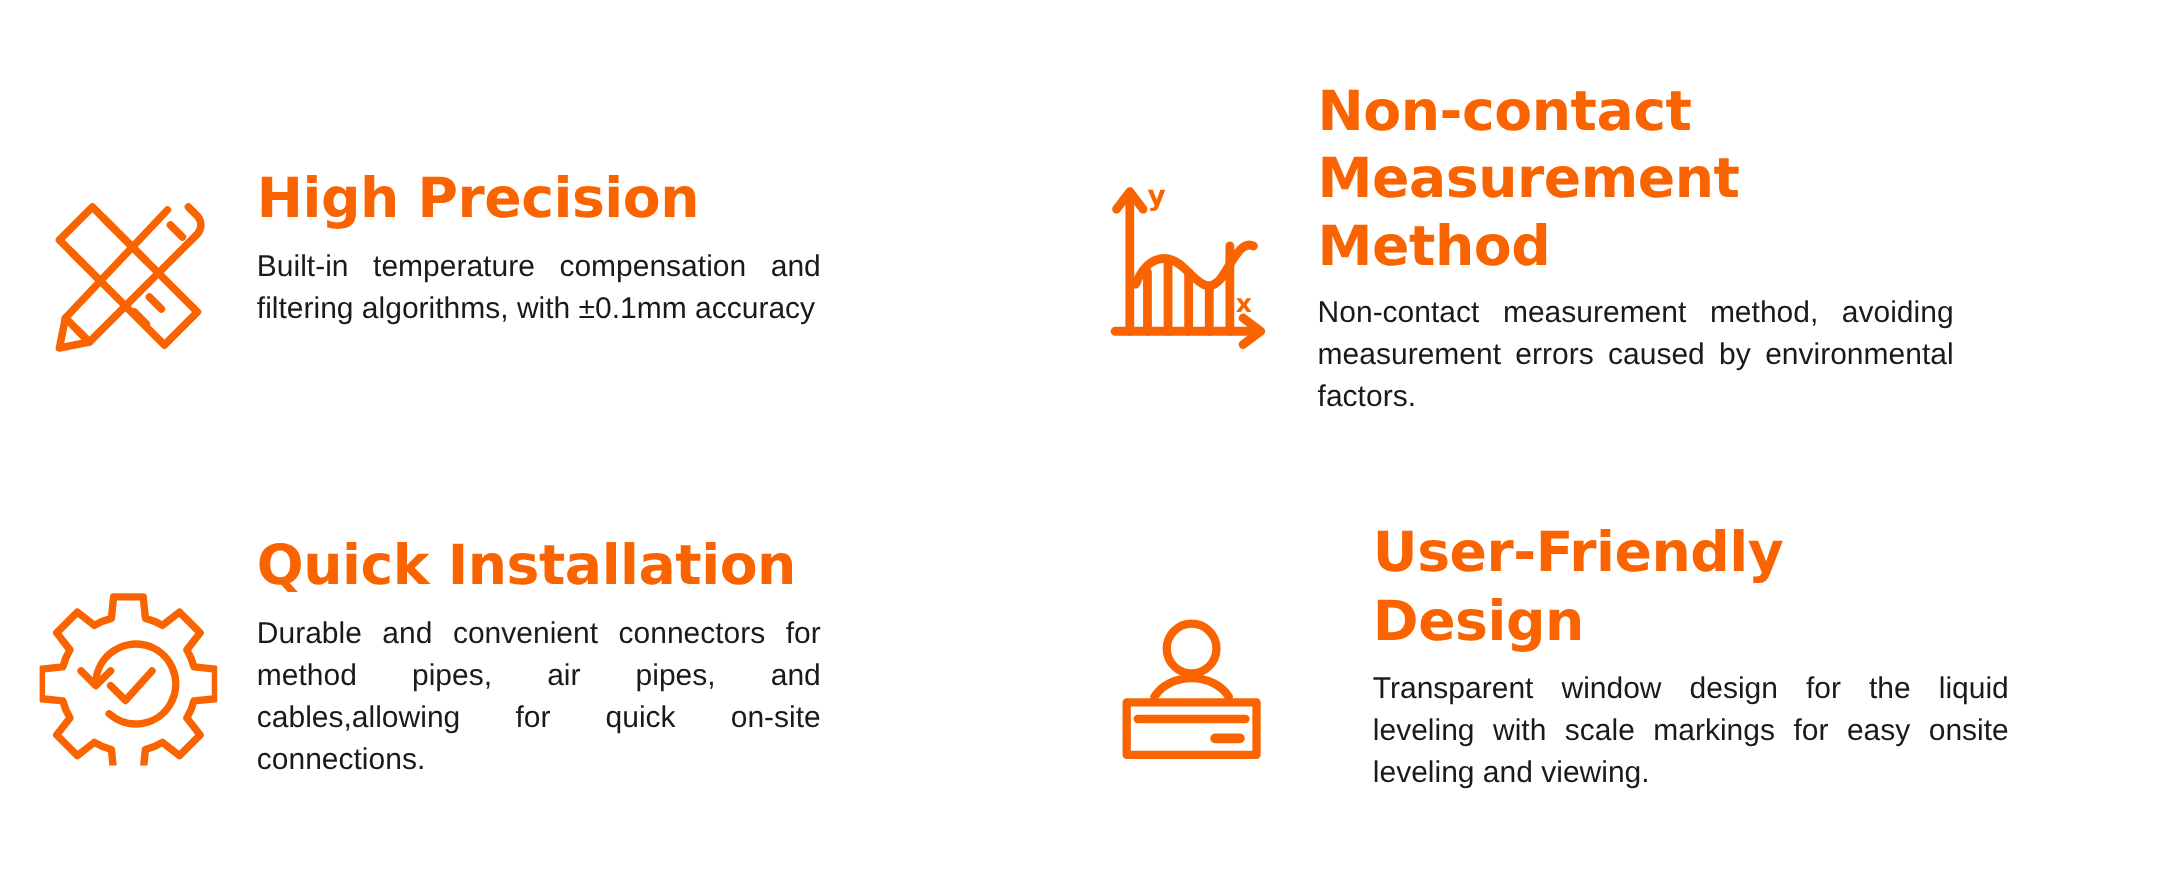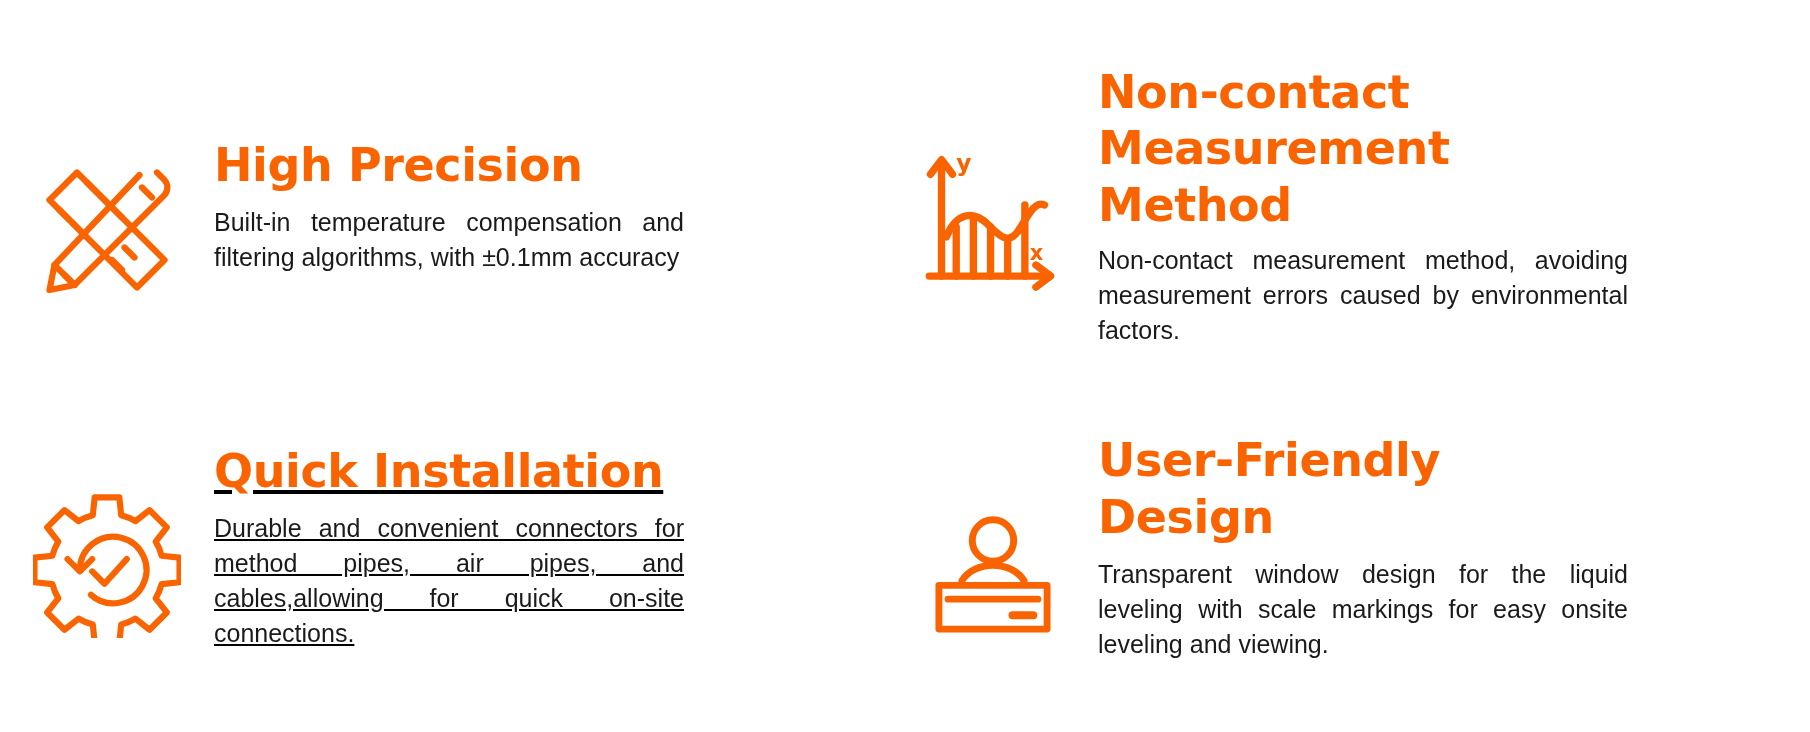--- a/index.html
+++ b/index.html
@@ -66,26 +66,26 @@
 
   
   .f1 .feature-icon { padding-top: 48px; width: 214px; }
   .f1 .feature-body { max-width: 500px; }
   .f1 .feature-title { margin-bottom: 12px; }
 
   .f2 .feature-icon { padding-top: 20px; width: 210px; margin-left: 8px; }
   .f2 .feature-body { max-width: 560px; }
   .f2 .feature-title { margin-bottom: 10px; }
 
-  .f3 { padding-top: 18px; text-decoration: underline; }
+  .f3 { padding-top: 18px; }
   .f3 .feature-icon { padding-top: 34px; width: 214px; }
   .f3 .feature-body { max-width: 500px; }
   .f3 .feature-title { margin-bottom: 12px; }
 
-  .f4 { padding-top: 18px; }
+  .f4 { padding-top: 18px; gap: 46px; }
   .f4 .feature-icon { padding-top: 56px; width: 210px; margin-left: 8px; }
   .f4 .feature-body { max-width: 560px; }
   .f4 .feature-title { margin-bottom: 12px; }
 </style>
 </head>
 <body>
 
 <div class="features-grid">
 
   <div class="feature f1">

